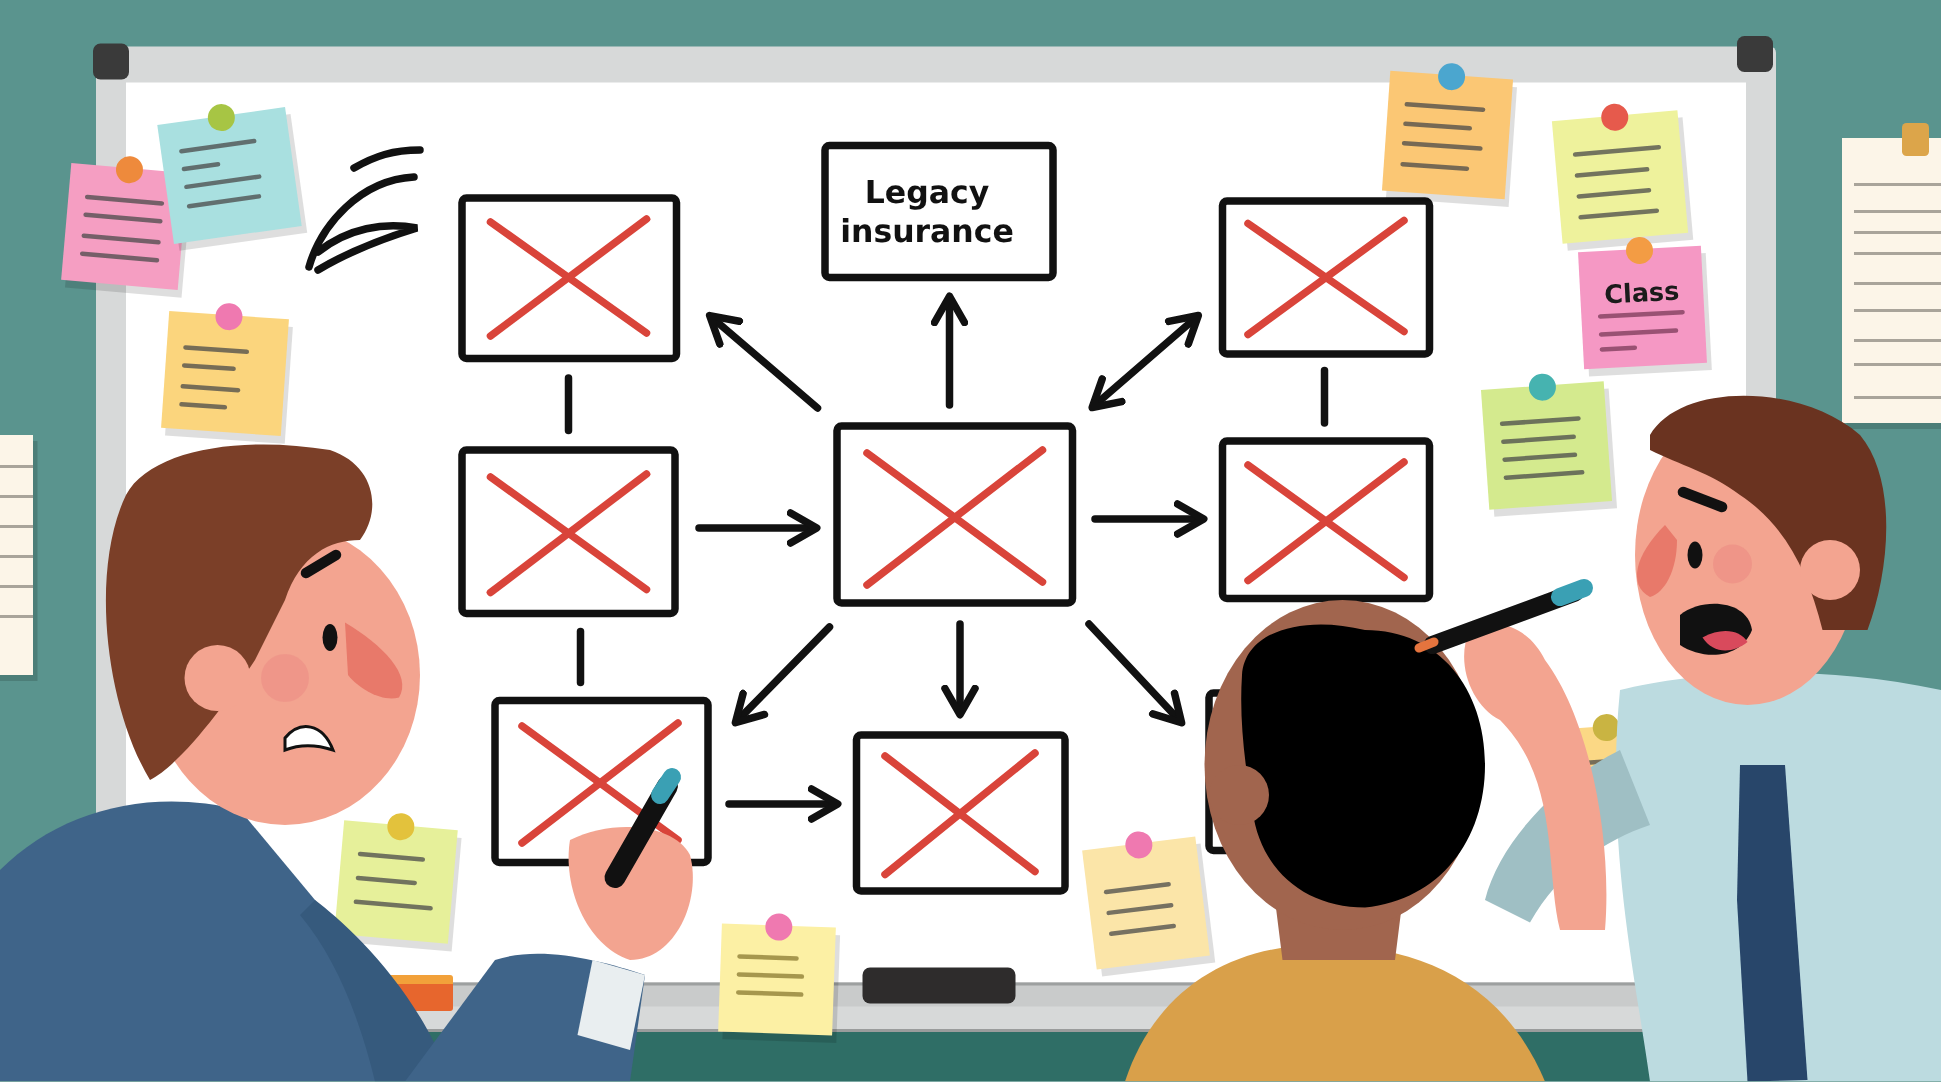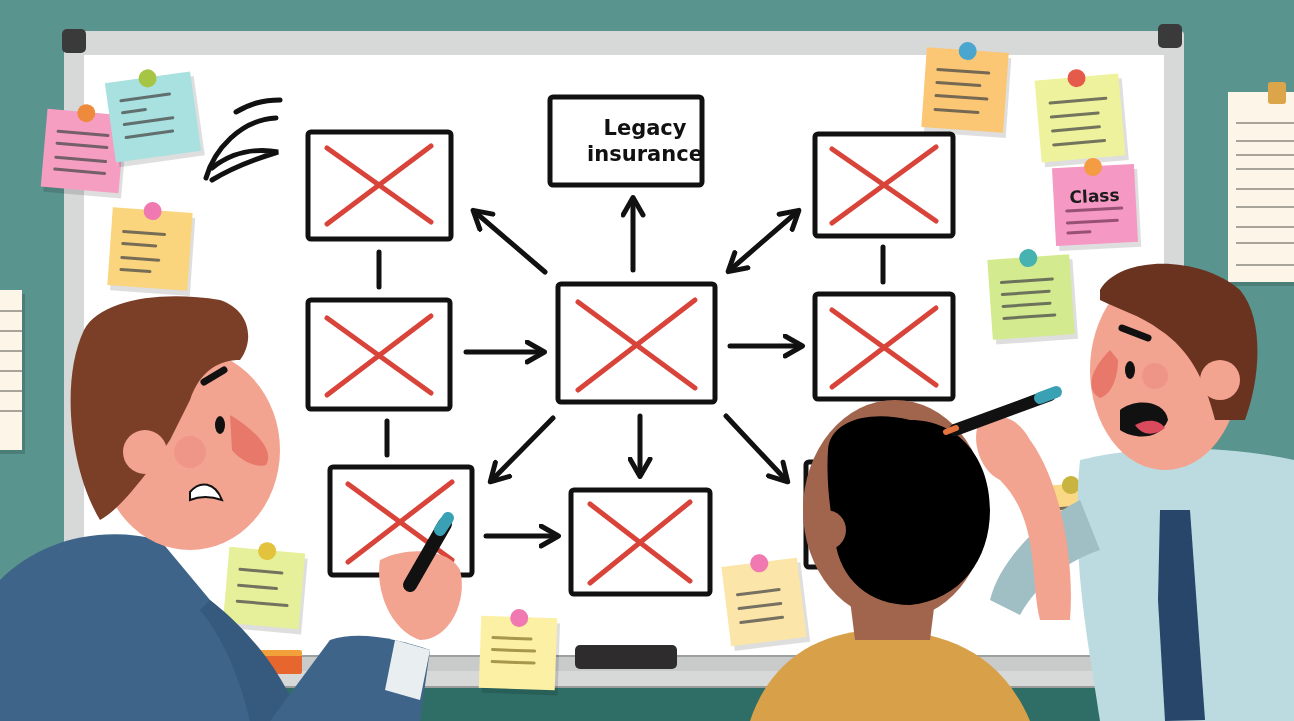--- a/index.html
+++ b/index.html
@@ -12,21 +12,21 @@
   .corner{position:absolute;width:24px;height:24px;background:#3a3a3a;border-radius:5px;}
   .tray{position:absolute;left:230px;top:655px;width:920px;height:14px;background:#c9cbcb;border-top:2px solid #9da0a0;}
   .note{position:absolute;box-shadow:3px 5px 0 rgba(0,0,0,0.13);}
   .note .pin{position:absolute;width:18px;height:18px;border-radius:50%;left:50%;top:-8px;margin-left:-9px;}
   .note .line{position:absolute;left:14%;height:3px;border-radius:2px;background:#4a4a4a;opacity:.75;}
   .note .label{position:absolute;left:0;right:0;top:20px;text-align:center;font-weight:bold;font-size:17px;color:#1b1b1b;font-family:"DejaVu Sans",sans-serif;}
   .paper{position:absolute;background:#fcf5e8;box-shadow:3px 4px 0 rgba(0,0,0,0.15);}
   .paper .line{position:absolute;left:12%;right:0;height:2px;background:#a9a49a;}
   .paper .tape{position:absolute;width:18px;height:22px;background:#dca54a;border-radius:3px;top:-10px;}
   svg.diagram{position:absolute;left:0;top:0;width:1294px;height:721px;}
-  .legacy-label{position:absolute;left:569px;top:97px;width:152px;height:88px;display:flex;flex-direction:column;justify-content:center;align-items:center;font-family:"DejaVu Sans",sans-serif;font-size:21px;line-height:26px;color:#111;font-weight:bold;}
+  .legacy-label{position:absolute;left:542px;top:97px;width:152px;height:88px;display:flex;flex-direction:column;justify-content:center;align-items:center;font-family:"DejaVu Sans",sans-serif;font-size:21px;line-height:26px;color:#111;font-weight:bold;}
   svg.people{position:absolute;left:0;top:0;width:1294px;height:721px;}
 </style>
 </head>
 <body>
 
 <div class="scene">
   <div class="wall"></div>
   <div class="wall-bottom"></div>
 
   <div class="paper" style="left:1228px;top:92px;width:70px;height:190px;">

